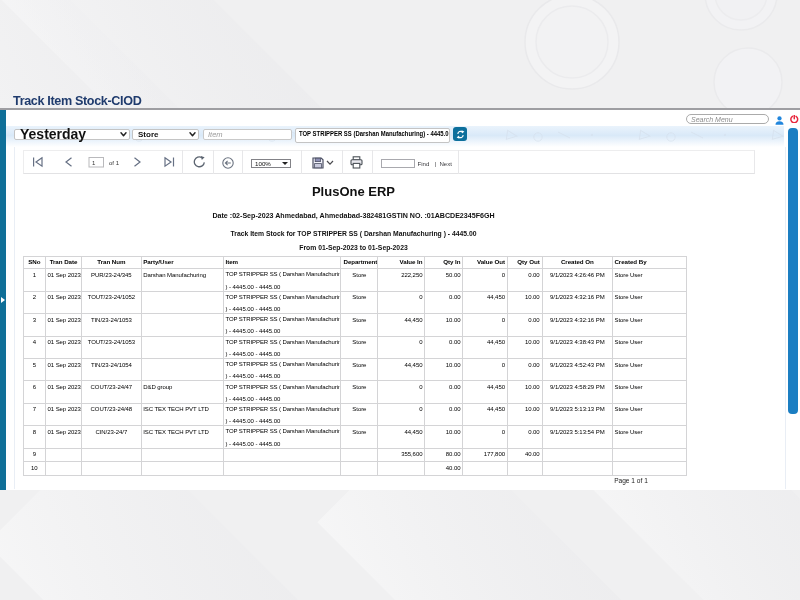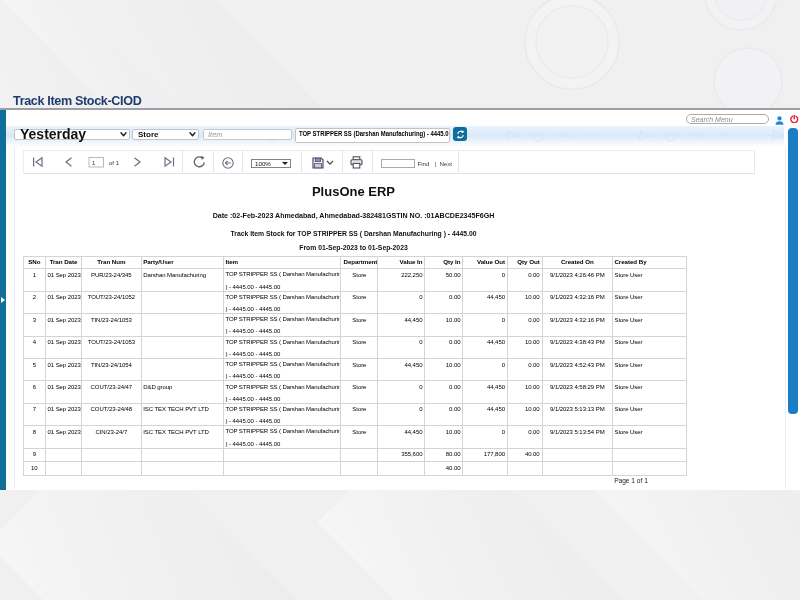--- a/index.html
+++ b/index.html
@@ -154,21 +154,21 @@
 <svg class="abs" style="left:350px;top:156px" width="13" height="13" viewBox="0 0 13 13">
   <rect x="3.2" y="0.8" width="6.6" height="3" fill="#fff" stroke="#4b5157" stroke-width="1.1"></rect>
   <rect x="1" y="3.8" width="11" height="5" rx="1" fill="#e8e8ee" stroke="#4b5157" stroke-width="1.1"></rect>
   <rect x="3.2" y="7.4" width="6.6" height="4.6" fill="#fff" stroke="#4b5157" stroke-width="1.1"></rect>
 </svg>
 
 <div class="abs" style="left:381px;top:158.5px;width:34px;height:9px;background:#fff;border:1px solid #a9a9ae;"></div>
 <div class="abs" style="left:417.5px;top:159.5px;font-size:6.1px;color:#3a3a3e;">Find&nbsp;&nbsp; |&nbsp; Next</div>
 
 <div class="abs" style="left:0px;top:183.5px;width:707px;text-align:center;font-size:13px;font-weight:bold;color:#111;">PlusOne ERP</div>
-<div class="abs" style="left:0px;top:211.5px;width:707px;text-align:center;font-size:7.1px;font-weight:bold;color:#111;">Date :02-Feb-2023 Ahmedabad, Ahmedabad-382481GSTIN NO. :01ABCDE2345F6GH</div>
+<div class="abs" style="left:0px;top:211.5px;width:707px;text-align:center;font-size:7.1px;font-weight:bold;color:#111;">Date :02-Sep-2023 Ahmedabad, Ahmedabad-382481GSTIN NO. :01ABCDE2345F6GH</div>
 <div class="abs" style="left:0px;top:230px;width:707px;text-align:center;font-size:6.8px;font-weight:bold;color:#111;">Track Item Stock for TOP STRIPPER SS ( Darshan Manufachuring ) - 4445.00</div>
 <div class="abs" style="left:0px;top:244px;width:707px;text-align:center;font-size:6.8px;font-weight:bold;color:#111;">From 01-Sep-2023 to 01-Sep-2023</div>
 
 <table class="abs" id="rpt" style="left:22.6px;top:255.8px;width:663.4px;border-collapse:collapse;table-layout:fixed;font-size:6px;color:#000;">
   <colgroup>
     <col style="width:22.4px">
       <col style="width:36px">
       <col style="width:59.7px">
       <col style="width:82.3px">
       <col style="width:117.5px">

